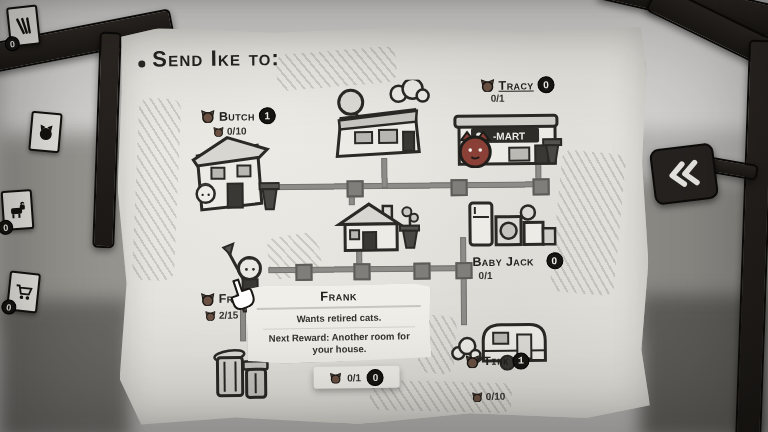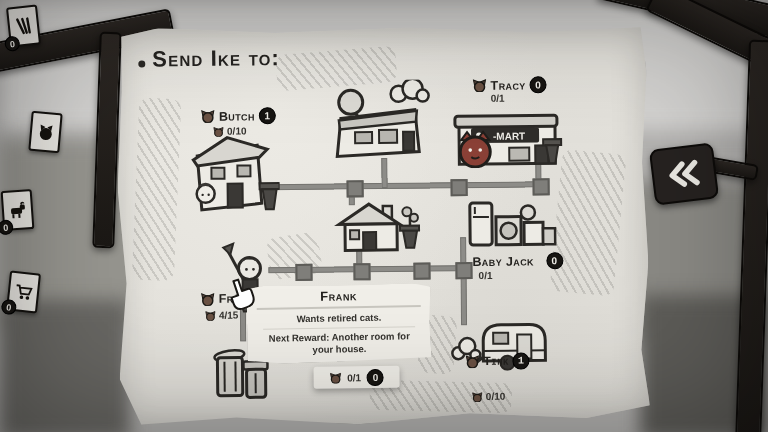--- a/index.html
+++ b/index.html
@@ -206,21 +206,21 @@
       <circle cx="96" cy="16" r="6" fill="#edebe5" stroke="#2b2926" stroke-width="2.5"></circle>
       <circle cx="24" cy="22" r="12" fill="#dcdad4" stroke="#2b2926" stroke-width="3"></circle>
       <line x1="28" y1="32" x2="34" y2="40" stroke="#2b2926" stroke-width="3"></line>
       <polygon points="14,38 88,30 92,72 10,76" fill="#edebe5" stroke="#2b2926" stroke-width="3"></polygon>
       <polygon points="12,40 90,31 89,42 13,49" fill="#c9c7c1" stroke="#2b2926" stroke-width="2.5"></polygon>
       <rect x="28" y="52" width="17" height="11" fill="#b9b7b1" stroke="#2b2926" stroke-width="2"></rect>
       <rect x="52" y="50" width="18" height="13" fill="#b9b7b1" stroke="#2b2926" stroke-width="2"></rect>
       <rect x="76" y="52" width="11" height="19" fill="#3a3835" stroke="#2b2926" stroke-width="2"></rect>
     </svg>
 
-    <div class="loc-label" style="left:356px;top:52px;">
+    <div class="loc-label" style="left:364px;top:52px;text-decoration:underline;">
       <svg width="14" height="13" viewBox="0 0 14 13">
           <polygon points="2,6 1,1 6,3" fill="#55433a" stroke="#1b1915"></polygon>
           <polygon points="12,6 13,1 8,3" fill="#55433a" stroke="#1b1915"></polygon>
           <circle cx="7" cy="8" r="5" fill="#6b5244" stroke="#1b1915" stroke-width="1.5"></circle>
         </svg>
       <span>Tracy</span>
       <span class="badge">0</span>
     </div>
     <div class="count" style="left:374px;top:68px;">
       <span>0/1</span>
@@ -292,21 +292,21 @@
           <circle cx="7" cy="8" r="5" fill="#6b5244" stroke="#1b1915" stroke-width="1.5"></circle>
         </svg>
       <span>Frank</span>
     </div>
     <div class="count" style="left:86px;top:282px;">
       <svg width="11" height="10" viewBox="0 0 14 13">
           <polygon points="2,6 1,1 6,3" fill="#55433a" stroke="#1b1915"></polygon>
           <polygon points="12,6 13,1 8,3" fill="#55433a" stroke="#1b1915"></polygon>
           <circle cx="7" cy="8" r="5" fill="#6b5244" stroke="#1b1915" stroke-width="1.5"></circle>
         </svg>
-      <span>4/15</span>
+      <span>2/15</span>
     </div>
 
     <svg class="abs" style="left:90px;top:310px;" width="62" height="66" viewBox="0 0 62 66">
       <ellipse cx="20" cy="18" rx="15" ry="5" fill="#dcdad4" stroke="#2b2926" stroke-width="2.5" transform="rotate(-8 20 18)"></ellipse>
       <rect x="8" y="20" width="25" height="38" rx="3" fill="#d5d3cd" stroke="#2b2926" stroke-width="3"></rect>
       <line x1="15" y1="24" x2="15" y2="54" stroke="#2b2926" stroke-width="2"></line>
       <line x1="26" y1="24" x2="26" y2="54" stroke="#2b2926" stroke-width="2"></line>
       <rect x="34" y="24" width="24" height="8" rx="2" fill="#c8c6c0" stroke="#2b2926" stroke-width="2.5"></rect>
       <rect x="37" y="32" width="19" height="28" rx="3" fill="#c8c6c0" stroke="#2b2926" stroke-width="3"></rect>
       <line x1="46" y1="36" x2="46" y2="56" stroke="#2b2926" stroke-width="2"></line>

